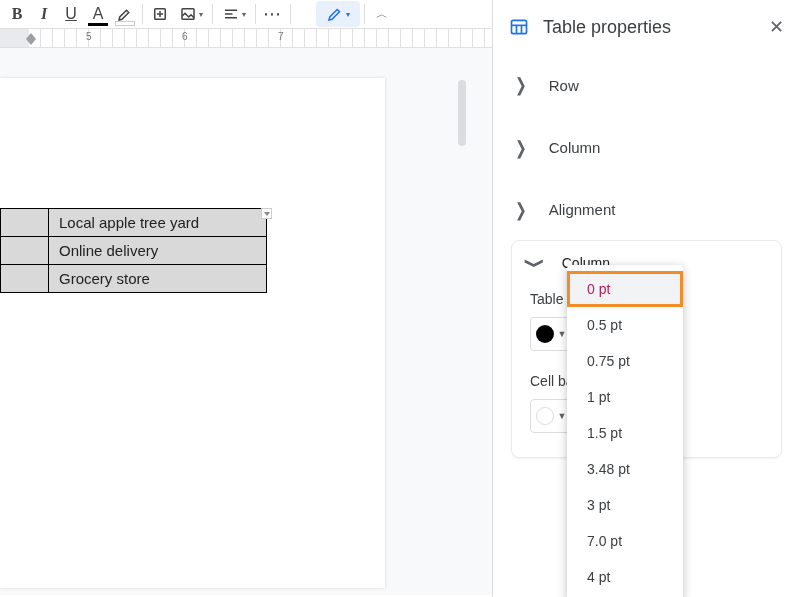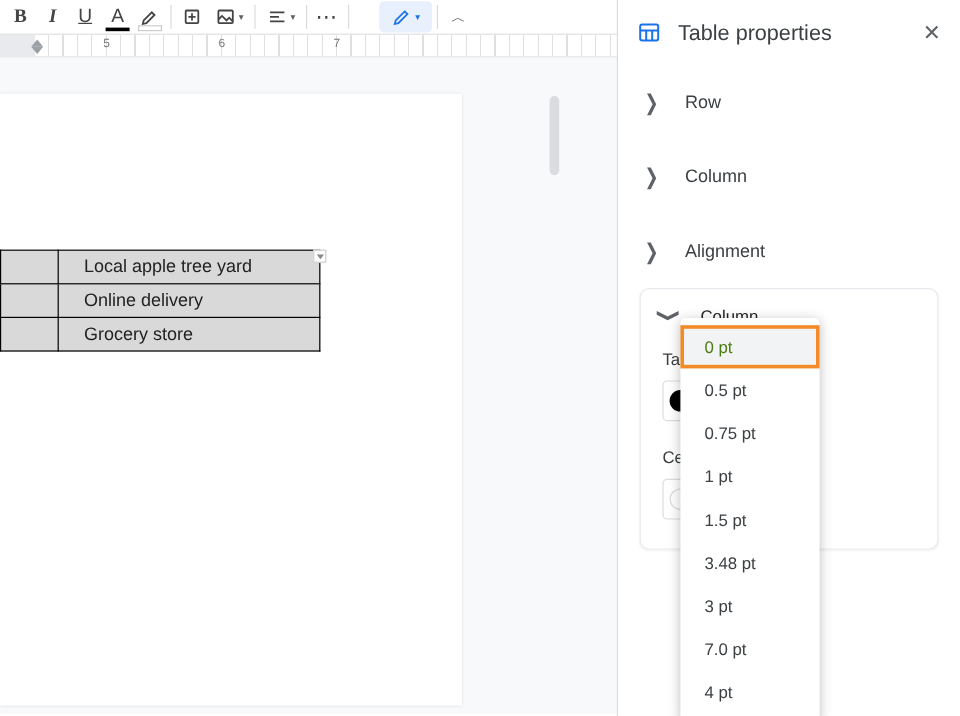--- a/index.html
+++ b/index.html
@@ -27,29 +27,29 @@
   .ruler-wrap .num { position:absolute; }
   .ruler-wrap .triangle { position:absolute; top:10px; width:0; height:0; border-left:5px solid transparent; border-right:5px solid transparent; }
   .ruler-wrap .tri-down { border-top:6px solid #9aa0a6; }
   .ruler-wrap .tri-up { border-bottom:6px solid #9aa0a6; top:4px; }
   .ruler-wrap .ticks { position:absolute; left:29px; right:0; top:0; bottom:0; background: repeating-linear-gradient(to right, transparent 0, transparent 11px, #c0c0c0 11px, #c0c0c0 12px); opacity:0.5;}
   
   
   .doc-area { position: relative; background: #f8f9fa; height: 547px; }
   .page { position:absolute; left:0; top:30px; width:385px; background:#fff; box-shadow: 0 0 3px rgba(0,0,0,0.15); height: 510px; }
   .doc-table { position:absolute; left:0; top:130px; border-collapse: collapse; }
-  .doc-table td { border:1px solid #000; background:#d9d9d9; font-size:15px; padding:5px 21px;margin-top:31px; }
+  .doc-table td { border:1px solid #000; background:#d9d9d9; font-size:15px; padding:5px 10px;margin-top:31px; }
   .doc-table td.a { width:48px; }
   .doc-table td.b { width:218px; }
   .cell-dropdown { position:absolute; top:130px; left:261px; width:11px; height:11px; background:#fff; border:1px solid #ccc; display:flex; align-items:center; justify-content:center; }
   .cell-dropdown::after { content:""; border-left:3px solid transparent; border-right:3px solid transparent; border-top:4px solid #888; }
   .scroll-thumb { position:absolute; left:458px; top:32px; width:8px; height:66px; background:#dadce0; border-radius:4px; }
   
   
-  .sidebar { position:absolute; top:0; right:0; width:286px; height:597px; background:#fff; border-left:1px solid #dadce0; }
+  .sidebar { position:absolute; top:0; right:0; width:308px; height:597px; background:#fff; border-left:1px solid #dadce0; }
   .sb-header { display:flex; align-items:center; height:54px; padding:0 16px; gap:14px; }
   .sb-header .title { font-size:18px; color:#3c4043; flex:1; }
   .sb-header .close { font-size:18px; color:#5f6368; cursor:pointer; }
   .acc { padding: 0 4px; }
   .acc-item { display:flex; align-items:center; height:62px; padding:0 18px; gap:22px; cursor:pointer; }
   .acc-item .chev { color:#5f6368; font-size:14px; transform: scaleY(1.3); }
   .acc-item .lbl { font-size:15px; font-weight:500; color:#3c4043; }
   .acc-card { margin: 0 14px 14px; border:1px solid #e8eaed; border-radius:8px; box-shadow: 0 1px 2px rgba(0,0,0,0.06); padding: 14px 18px 20px; }
   .acc-card .card-head { display:flex; align-items:center; gap:20px; margin-bottom:20px; cursor:pointer;}
   .acc-card .card-head .chev { color:#5f6368; font-size:14px; }
@@ -58,21 +58,21 @@
   .swatch { width:42px; height:34px; border:1px solid #dadce0; border-radius:4px; display:flex; align-items:center; justify-content:center; gap:4px; cursor:pointer; }
   .swatch .dot { width:18px; height:18px; border-radius:50%; }
   .swatch .dot.black { background:#000; }
   .swatch .dot.white { background:#fff; border:1px solid #dadce0; }
   .swatch .dd { font-size:9px; color:#5f6368; }
   
   
   .dd-menu { position:absolute; top:265px; left:567px; width:116px; background:#fff; box-shadow: 0 2px 10px rgba(0,0,0,0.25); border-radius:4px; padding: 6px 0; z-index: 100; }
   .dd-item { height:36px; display:flex; align-items:center; padding:0 20px; font-size:14px; color:#3c4043; cursor:pointer; }
   .dd-item.hl { outline: 3px solid #f28c28; outline-offset:-3px; background:#f1f3f4; }
-  .dd-item.hl span { color:#4d7c0f; font-weight:400;text-align:right; }
+  .dd-item.hl span { color:#be185d; font-weight:400;text-align:right; }
   
   .icon-svg { width:18px; height:18px; }
   .table-icon { width:20px; height:20px; }
 </style>
 </head>
 <body>
 
 <div class="toolbar">
   <span class="tb-btn bold">B</span>
   <span class="tb-btn italic">I</span>

